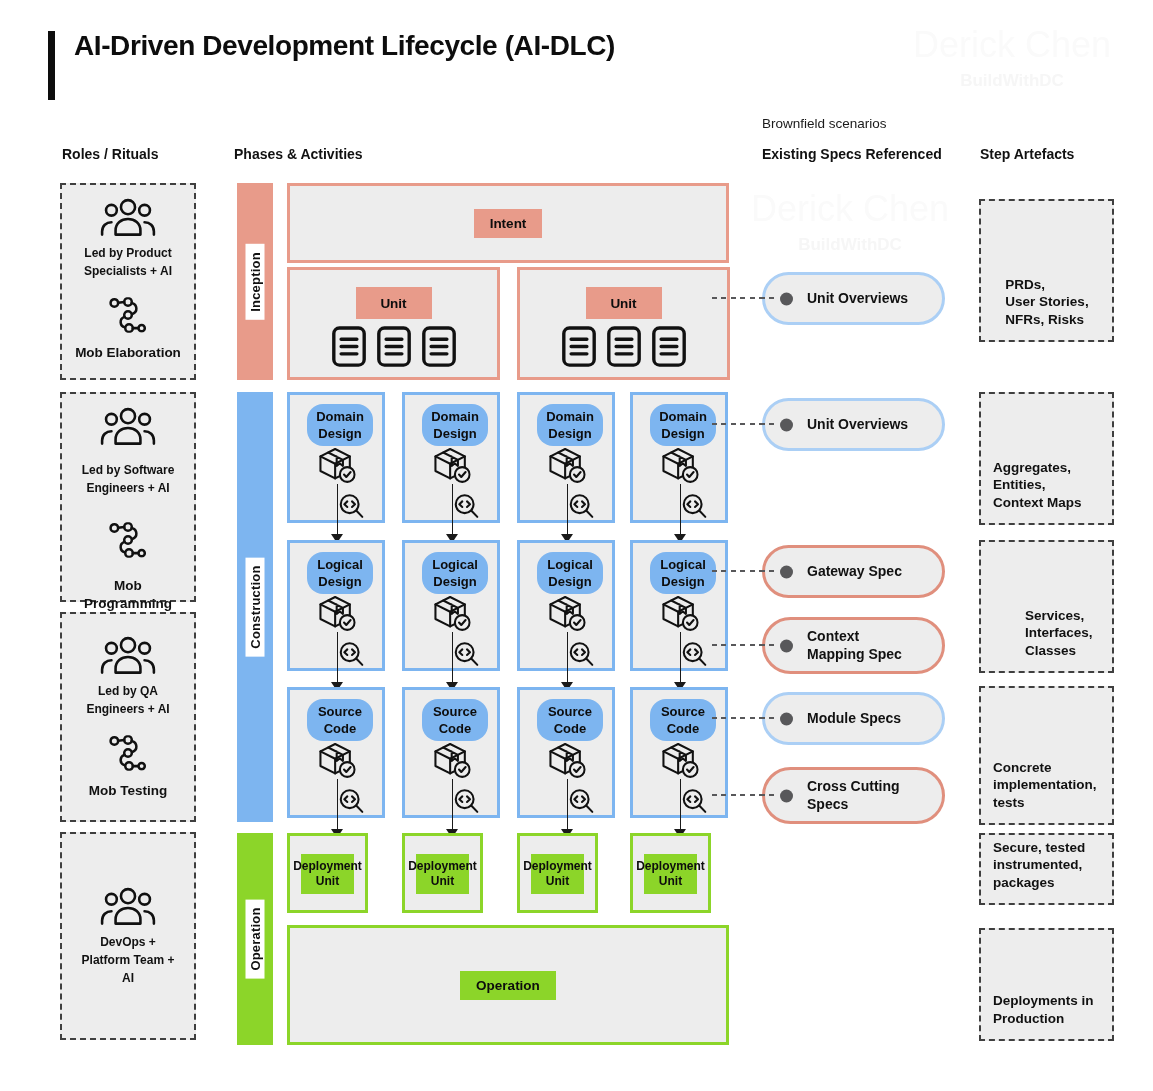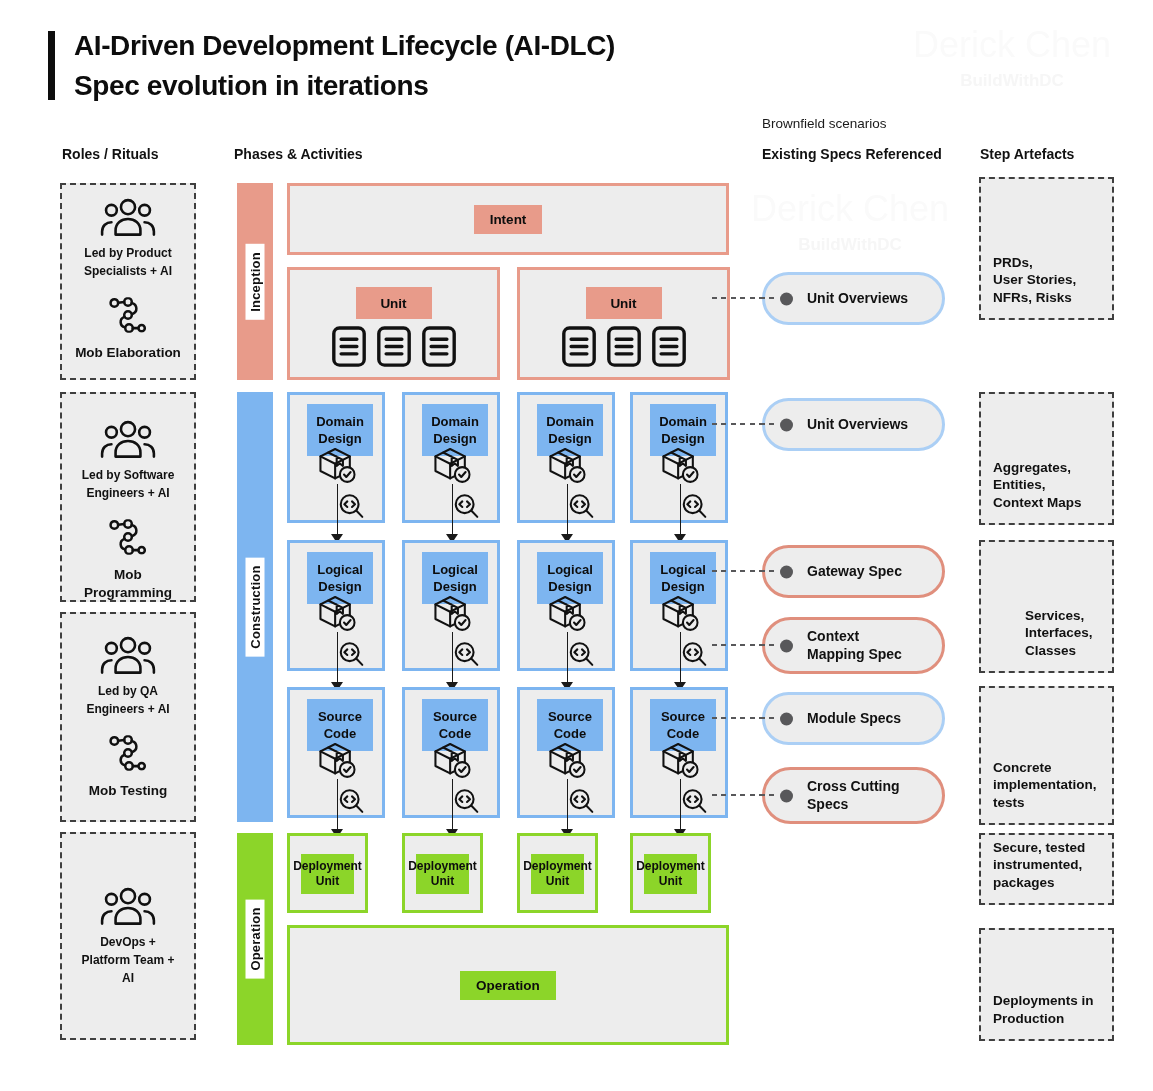--- a/index.html
+++ b/index.html
@@ -51,21 +51,21 @@
   .green-tag { background:#8CD529; }
   .pad-tag { padding:6px 16px; }
 
   
   .unit-box .tag { position:absolute; left:50%; transform:translateX(-50%); top:17px; width:76px; height:32px; }
   .docs { position:absolute; left:0; right:0; top:55px; display:flex; justify-content:center; gap:9px; }
   .icon-doc { width:36px; height:43px; }
 
   
   .ccell { width:98px; height:131px; }
-  .ccell .tag { position:absolute; left:17px; right:9px; top:9px; height:52px; font-size:13px; }
+  .ccell .tag { position:absolute; left:17px; right:9px; top:9px; height:42px; font-size:13px;border-radius:16px; }
   .pkg { position:absolute; left:50%; transform:translateX(-50%); top:51px; width:40px; height:38px; }
   .aline { position:absolute; left:46.5px; top:89px; width:1.8px; height:52px; background:#1a1a1a; }
   .ahead { position:absolute; left:41px; top:139px; width:0; height:0; border-left:6px solid transparent; border-right:6px solid transparent; border-top:9px solid #1a1a1a; }
   .mag { position:absolute; left:47px; top:97px; width:30px; height:30px; }
 
   
   .dcell { top:833px; width:81px; height:80px; }
   .dcell .tag { position:absolute; left:11px; right:11px; top:18px; bottom:16px; font-size:12px; line-height:15px; }
 
   
@@ -142,41 +142,40 @@
     <div class="wm-handle">BuildWithDC</div>
   </div>
   <div class="wm wm2">
     <div class="wm-name">Derick Chen</div>
     <div class="wm-handle">BuildWithDC</div>
   </div>
 
   <div class="title-bar"></div>
   <div class="title">
     <div>AI-Driven Development Lifecycle (AI-DLC)</div>
-    <div>Spec evolution in iterations</div>
   </div>
 
   <div class="colhead" style="left:50px; top:146px;">Roles / Rituals</div>
   <div class="colhead" style="left:222px; top:146px;">Phases &amp; Activities</div>
   <div class="note" style="left:750px; top:116px;">Brownfield scenarios</div>
   <div class="colhead" style="left:750px; top:146px;">Existing Specs Referenced</div>
   <div class="colhead" style="left:968px; top:146px;">Step Artefacts</div>
 
   <div class="dash-box role-box" style="top:183px; height:197px; padding-top:12px;">
     <svg class="icon-people" viewBox="0 0 56 38">
         <use href="#icon-people"></use>
       </svg>
     <div class="role-team pre">Led by Product
 Specialists + AI</div>
     <svg class="icon-flow" viewBox="0 0 40 34">
         <use href="#icon-flow"></use>
       </svg>
     <div class="role-ritual pre">Mob Elaboration</div>
   </div>
-  <div class="dash-box role-box" style="top:392px; height:210px; padding-top:25px;">
+  <div class="dash-box role-box" style="top:392px; height:210px; padding-top:12px;gap:8px;">
     <svg class="icon-people" viewBox="0 0 56 38">
         <use href="#icon-people"></use>
       </svg>
     <div class="role-team pre">Led by Software
 Engineers + AI</div>
     <svg class="icon-flow" viewBox="0 0 40 34">
         <use href="#icon-flow"></use>
       </svg>
     <div class="role-ritual pre">Mob
 Programming</div>
@@ -204,21 +203,21 @@
   <div class="pbar salmon-bg" style="top:183px; height:197px;">
     <div class="pbar-label">Inception</div>
   </div>
   <div class="pbar blue-bg" style="top:392px; height:430px;">
     <div class="pbar-label">Construction</div>
   </div>
   <div class="pbar green-bg" style="top:833px; height:212px;">
     <div class="pbar-label">Operation</div>
   </div>
 
-  <div class="frame salmon-frame center" style="left:275px; top:183px; width:442px; height:72px;">
+  <div class="frame salmon-frame center" style="left:275px; top:183px; width:442px; height:80px;">
     <div class="tag salmon-tag pad-tag">Intent</div>
   </div>
   <div class="frame salmon-frame unit-box" style="left:275px; top:267px; width:213px; height:113px;">
     <div class="tag salmon-tag">Unit</div>
     <div class="docs">
       <svg class="icon-doc" viewBox="0 0 32 38">
           <use href="#icon-doc"></use>
         </svg>
       <svg class="icon-doc" viewBox="0 0 32 38">
           <use href="#icon-doc"></use>
@@ -437,21 +436,21 @@
 Specs</span>
   </div>
 
   <div class="connector" style="top:297px;"></div>
   <div class="connector" style="top:423px;"></div>
   <div class="connector" style="top:570px;"></div>
   <div class="connector" style="top:644px;"></div>
   <div class="connector" style="top:717px;"></div>
   <div class="connector" style="top:794px;"></div>
 
-  <div class="dash-box abox" style="top:177px; height:143px;">
+  <div class="dash-box abox" style="top:199px; height:143px;justify-content:center;">
     <div class="pre">PRDs,
 User Stories,
 NFRs, Risks</div>
   </div>
   <div class="dash-box abox" style="top:392px; height:133px;">
     <div class="pre">Aggregates,
 Entities,
 Context Maps</div>
   </div>
   <div class="dash-box abox" style="top:540px; height:133px;padding-left:44px;">

